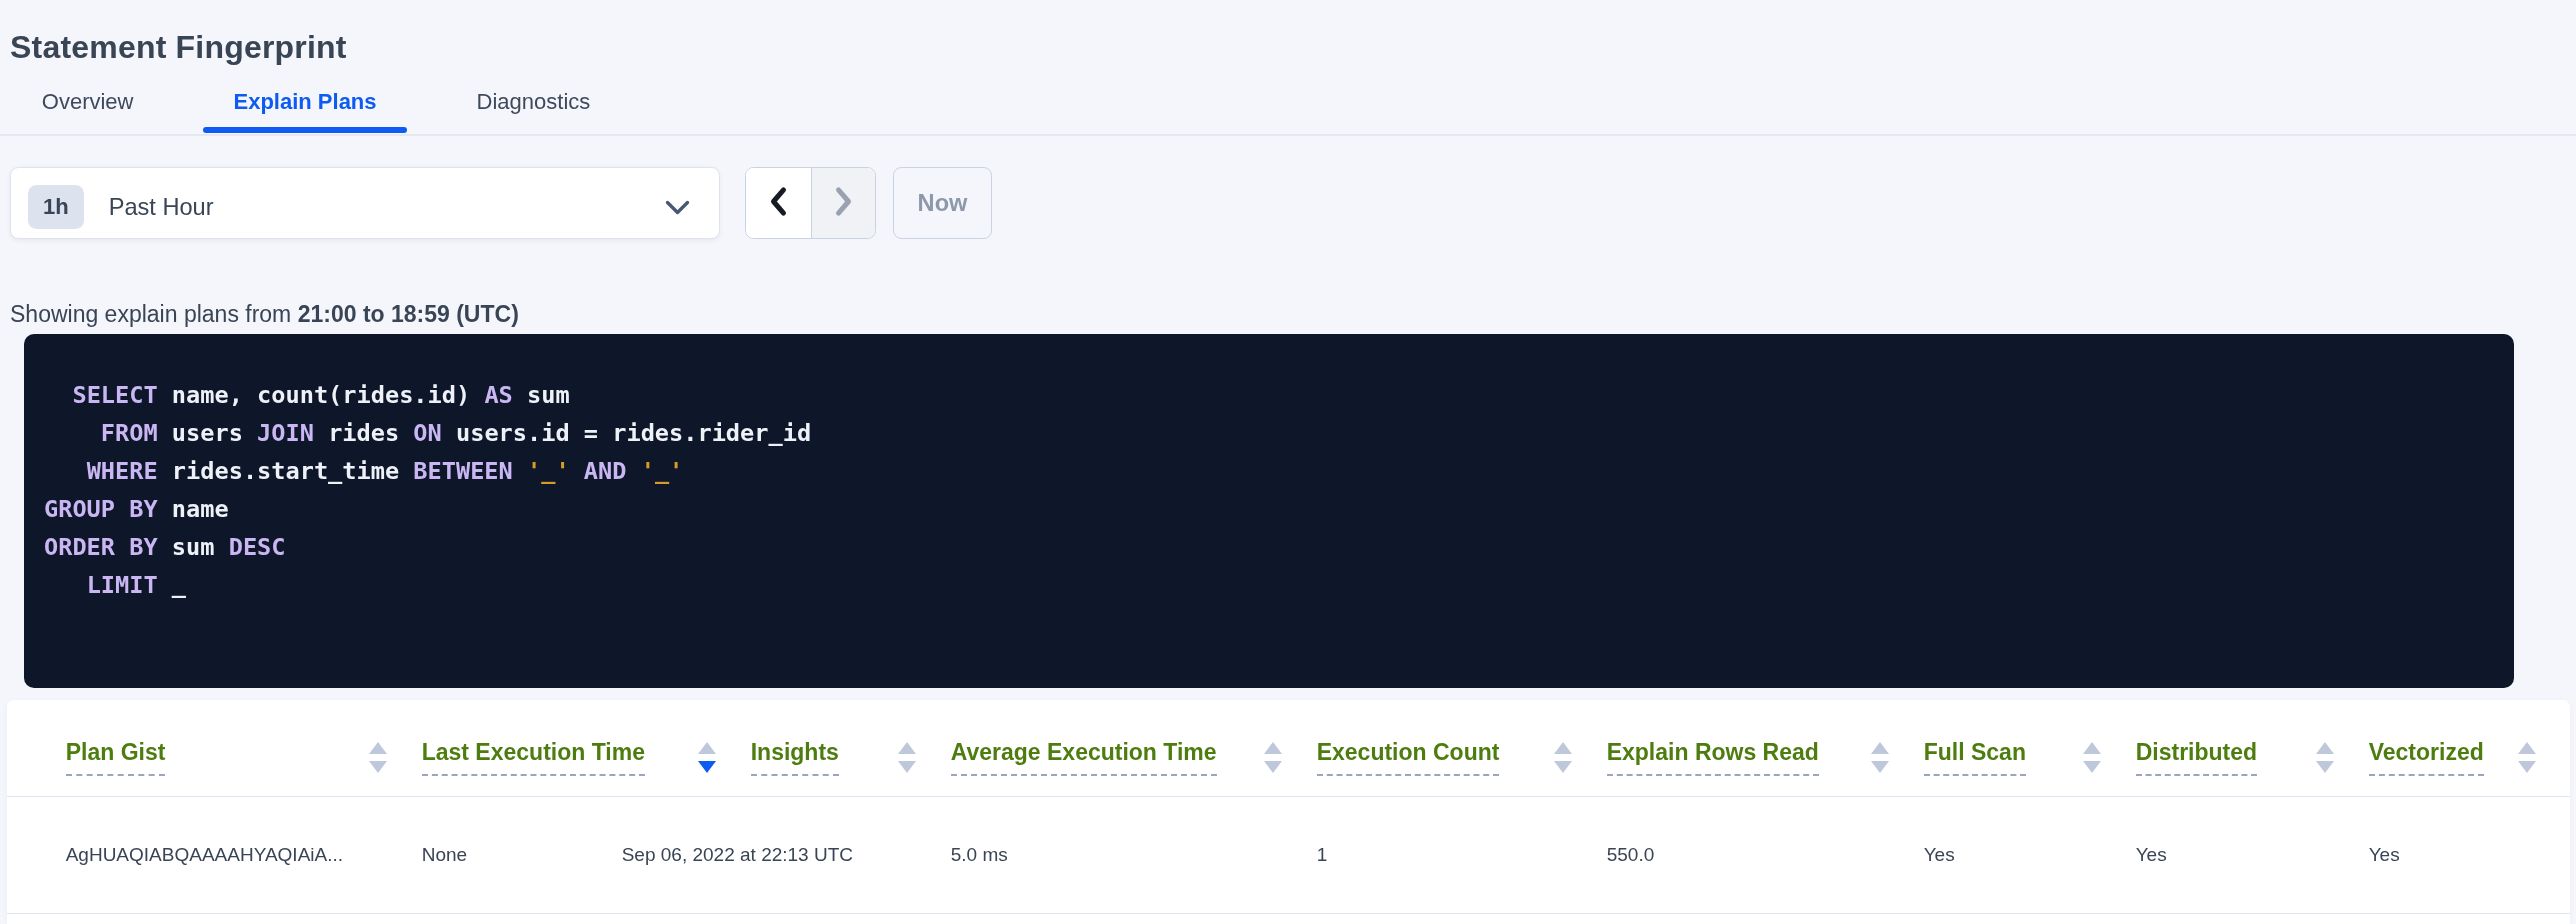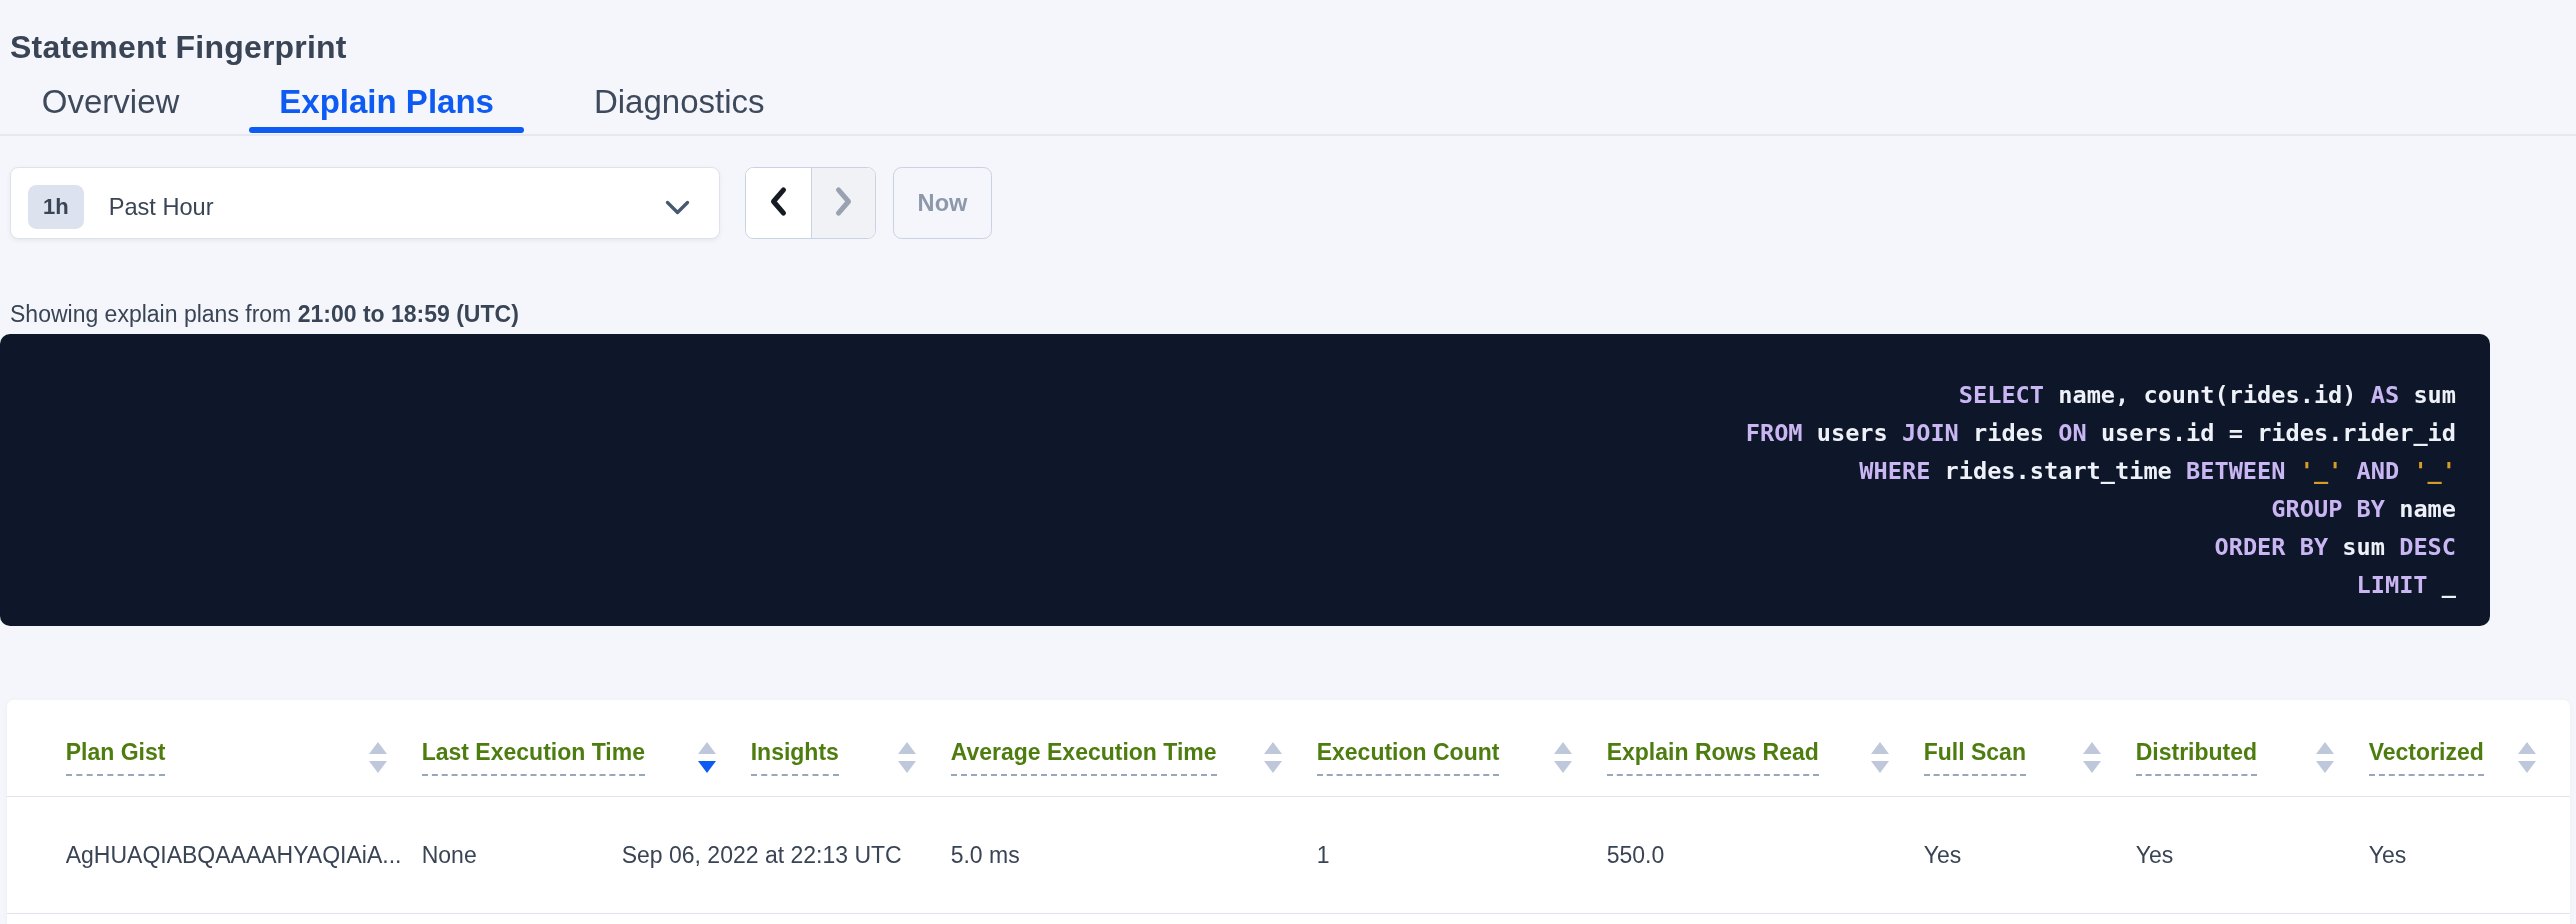--- a/index.html
+++ b/index.html
@@ -28,21 +28,21 @@
   .tabs {
     position: absolute;
     left: 11.8px; top: 74px;
     display: flex;
     align-items: flex-end;
   }
   .tab {
     position: relative;
     padding: 0 30px;
     margin-right: 40px;
-    font-size: 33px;
+    font-size: 22px;
     line-height: 56px;
     color: #3e4a5c;
     cursor: pointer;
     white-space: nowrap;
   }
   .tab.active { color: var(--accent); font-weight: 600; }
   .tab.active::after {
     content: "";
     position: absolute;
     left: 0; right: 0; bottom: -2.5px;
@@ -132,33 +132,32 @@
     left: 10px; top: 277px;
     font-size: 23px;
     line-height: 29px;
     color: #394455;
   }
   .status-line b { font-weight: 700; }
 
   
   .code-block {
     position: absolute;
-    left: 0; top: 334px;
-    width: 2490px; height: 292px;
+    left: 24px; top: 334px;
+    width: 2490px; height: 354px;
     box-sizing: border-box;
     background: var(--code-bg);
     border-radius: 10px;
     padding: 42px 34px 0 20px;
     font-family: "DejaVu Sans Mono", "Liberation Mono", monospace;
     font-size: 23.6px;
     font-weight: 700;
     line-height: 38px;
     white-space: pre;
     overflow: hidden;
-    text-align: right;
   }
   .code-line { height: 38px; }
   .tok-k { color: var(--code-kw); }
   .tok-p { color: #eef1f8; }
   .tok-l { color: var(--code-lit); }
 
   
   .table-card {
     position: absolute;
     left: 6.7px; top: 700px;
@@ -214,21 +213,21 @@
   }
   .sorter.desc .tri-down { border-top-color: var(--accent); }
 
   .trow {
     display: flex;
     height: 117px;
     box-sizing: border-box;
     align-items: center;
     border-bottom: 1.7px solid #dfe4ef;
     padding-left: 59px;
-    font-size: 23px;
+    font-size: 19px;
     color: #394455;
   }
   .td {
     flex: 0 0 auto;
     box-sizing: border-box;
     padding-right: 25px;
     white-space: nowrap;
     overflow: hidden;
   }
 </style>

